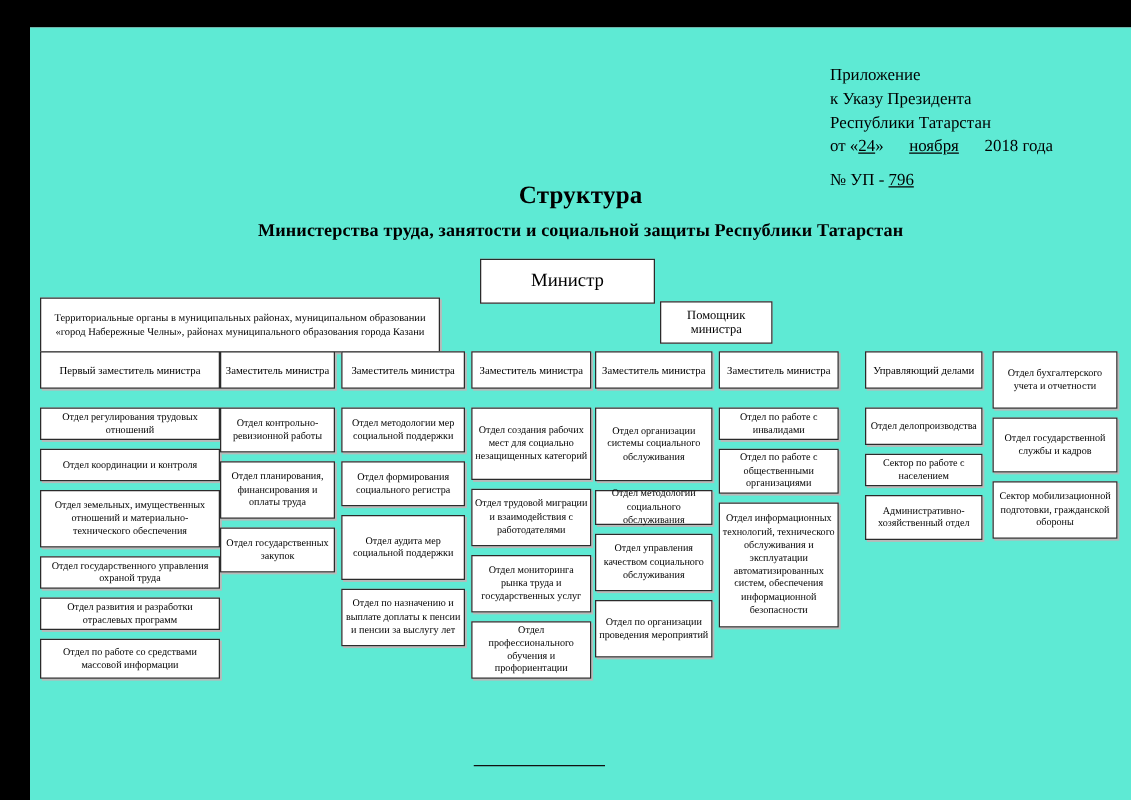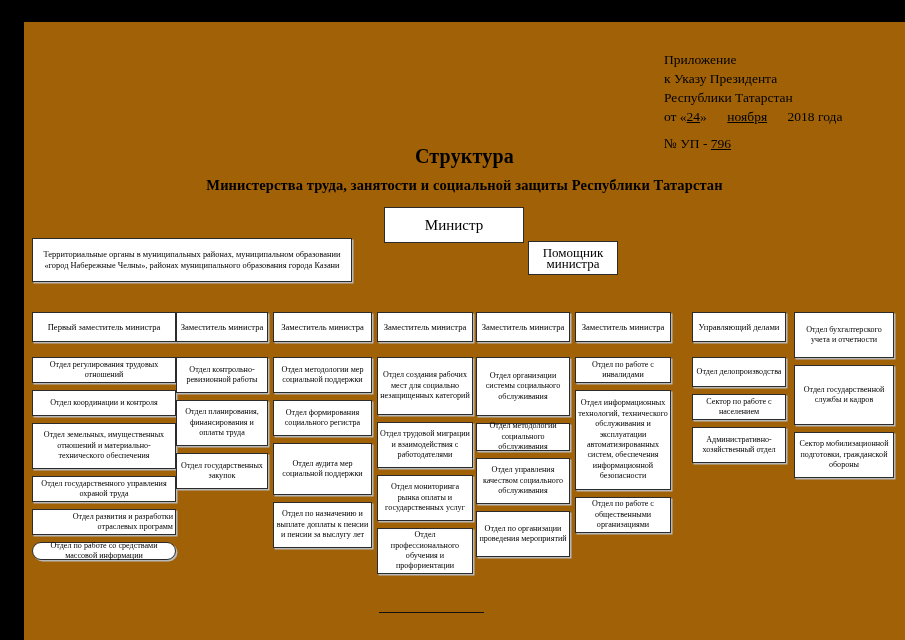--- a/index.html
+++ b/index.html
@@ -17,21 +17,21 @@
     position: absolute; left: 0; top: 0; width: 905px; height: 22px;
     background: #000;
   }
   #scan-left {
     position: absolute; left: 0; top: 0; width: 24px; height: 640px;
     background: #000;
   }
   #page {
     position: absolute; left: 24px; top: 22px;
     width: 881px; height: 618px;
-    background: #a16207;
+    background: #5eead4;
   }
 
   
   #doc-header {
     position: absolute; left: 640px; top: 28px;
     font-size: 13.5px; line-height: 19px;
     white-space: nowrap;
   }
   #doc-header .line { display: block; }
   #doc-header .num { margin-top: 8px; }
@@ -61,29 +61,29 @@
     font-size: 8.1px;
   }
   .box.shadow { box-shadow: 1.5px 1.5px 0 0 #b9b9b9; }
 
   #minister-box {
     left: 360px; top: 185px; width: 140px; height: 36px;
     font-size: 15px; border-width: 1.4px;
   }
   #assistant-box {
     left: 504px; top: 219px; width: 90px; height: 34px;
-    font-size: 13px; line-height: 11px; text-align: center;
+    font-size: 10px; line-height: 11px; text-align: center;
   }
   #territorial-box {
     left: 8px; top: 216px; width: 320px; height: 44px;
     font-size: 8.4px; line-height: 11.5px;
   }
 
   
-  .col { position: absolute; top: 259px; margin-top: 31px; }
+  .col { position: absolute; top: 259px; }
   .col-head {
     position: relative;
     border: 1.2px solid #2b2b2b;
     background: #fff;
     box-shadow: 1.5px 1.5px 0 0 #b9b9b9;
     display: flex; align-items: center; justify-content: center;
     text-align: center;
     font-size: 8.6px; line-height: 11px;
     height: 30px;
     margin-bottom: 15px;
@@ -138,63 +138,63 @@
   <div class="box" id="assistant-box">Помощник министра</div>
   <div class="box shadow" id="territorial-box">Территориальные органы в муниципальных районах, муниципальном образовании «город Набережные Челны», районах муниципального образования города Казани</div>
 
   <div id="columns-root">
       <div class="col" style="left: 8px; width: 144px;">
         <div class="col-head">Первый заместитель министра</div>
         <div class="col-item" style="height: 26px;">Отдел регулирования трудовых отношений</div>
         <div class="col-item" style="height: 26px;">Отдел координации и контроля</div>
         <div class="col-item" style="height: 46px;">Отдел земельных, имущественных отношений и материально-технического обеспечения</div>
         <div class="col-item" style="height: 26px;">Отдел государственного управления охраной труда</div>
-        <div class="col-item" style="height: 26px; text-align: right;">Отдел развития и разработки отраслевых программ</div>
-        <div class="col-item" style="height: 18px; border-radius: 11px;">Отдел по работе со средствами массовой информации</div>
+        <div class="col-item" style="height: 26px;">Отдел развития и разработки отраслевых программ</div>
+        <div class="col-item" style="height: 32px;">Отдел по работе со средствами массовой информации</div>
       </div>
       <div class="col" style="left: 152px; width: 92px;">
         <div class="col-head">Заместитель министра</div>
         <div class="col-item" style="height: 36px;">Отдел контрольно-ревизионной работы</div>
         <div class="col-item" style="height: 46px;">Отдел планирования, финансирования и оплаты труда</div>
         <div class="col-item" style="height: 36px;">Отдел государственных закупок</div>
       </div>
       <div class="col" style="left: 249px; width: 99px;">
         <div class="col-head">Заместитель министра</div>
         <div class="col-item" style="height: 36px;">Отдел методологии мер социальной поддержки</div>
         <div class="col-item" style="height: 36px;">Отдел формирования социального регистра</div>
         <div class="col-item" style="height: 52px;">Отдел аудита мер социальной поддержки</div>
         <div class="col-item" style="height: 46px;">Отдел по назначению и выплате доплаты к пенсии и пенсии за выслугу лет</div>
       </div>
       <div class="col" style="left: 353px; width: 96px;">
         <div class="col-head">Заместитель министра</div>
         <div class="col-item" style="height: 58px;">Отдел создания рабочих мест для социально незащищенных категорий</div>
         <div class="col-item" style="height: 46px;">Отдел трудовой миграции и взаимодействия с работодателями</div>
-        <div class="col-item" style="height: 46px;">Отдел мониторинга рынка оплаты и государственных услуг</div>
+        <div class="col-item" style="height: 46px;">Отдел мониторинга рынка труда и государственных услуг</div>
         <div class="col-item" style="height: 46px;">Отдел профессионального обучения и профориентации</div>
       </div>
       <div class="col" style="left: 452px; width: 94px;">
         <div class="col-head">Заместитель министра</div>
         <div class="col-item" style="height: 59px;">Отдел организации системы социального обслуживания</div>
         <div class="col-item" style="height: 28px;">Отдел методологии социального обслуживания</div>
         <div class="col-item" style="height: 46px;">Отдел управления качеством социального обслуживания</div>
         <div class="col-item" style="height: 46px;">Отдел по организации проведения мероприятий</div>
       </div>
       <div class="col" style="left: 551px; width: 96px;">
         <div class="col-head">Заместитель министра</div>
         <div class="col-item" style="height: 26px;">Отдел по работе с инвалидами</div>
+        <div class="col-item" style="height: 36px;">Отдел по работе с общественными организациями</div>
         <div class="col-item" style="height: 100px;">Отдел информационных технологий, технического обслуживания и эксплуатации автоматизированных систем, обеспечения информационной безопасности</div>
-        <div class="col-item" style="height: 36px;">Отдел по работе с общественными организациями</div>
       </div>
       <div class="col" style="left: 668px; width: 94px;">
         <div class="col-head">Управляющий делами</div>
         <div class="col-item" style="height: 30px;">Отдел делопроизводства</div>
         <div class="col-item" style="height: 26px;">Сектор по работе с населением</div>
         <div class="col-item" style="height: 36px;">Административно-хозяйственный отдел</div>
       </div>
       <div class="col" style="left: 770px; width: 100px;">
         <div class="col-item" style="height: 46px;">Отдел бухгалтерского учета и отчетности</div>
-        <div class="col-item" style="height: 60px;">Отдел государственной службы и кадров</div>
+        <div class="col-item" style="height: 44px;">Отдел государственной службы и кадров</div>
         <div class="col-item" style="height: 46px;">Сектор мобилизационной подготовки, гражданской обороны</div>
       </div>
     </div>
 
   <div id="footer-rule"></div>
 </div>
 
 </body></html>

